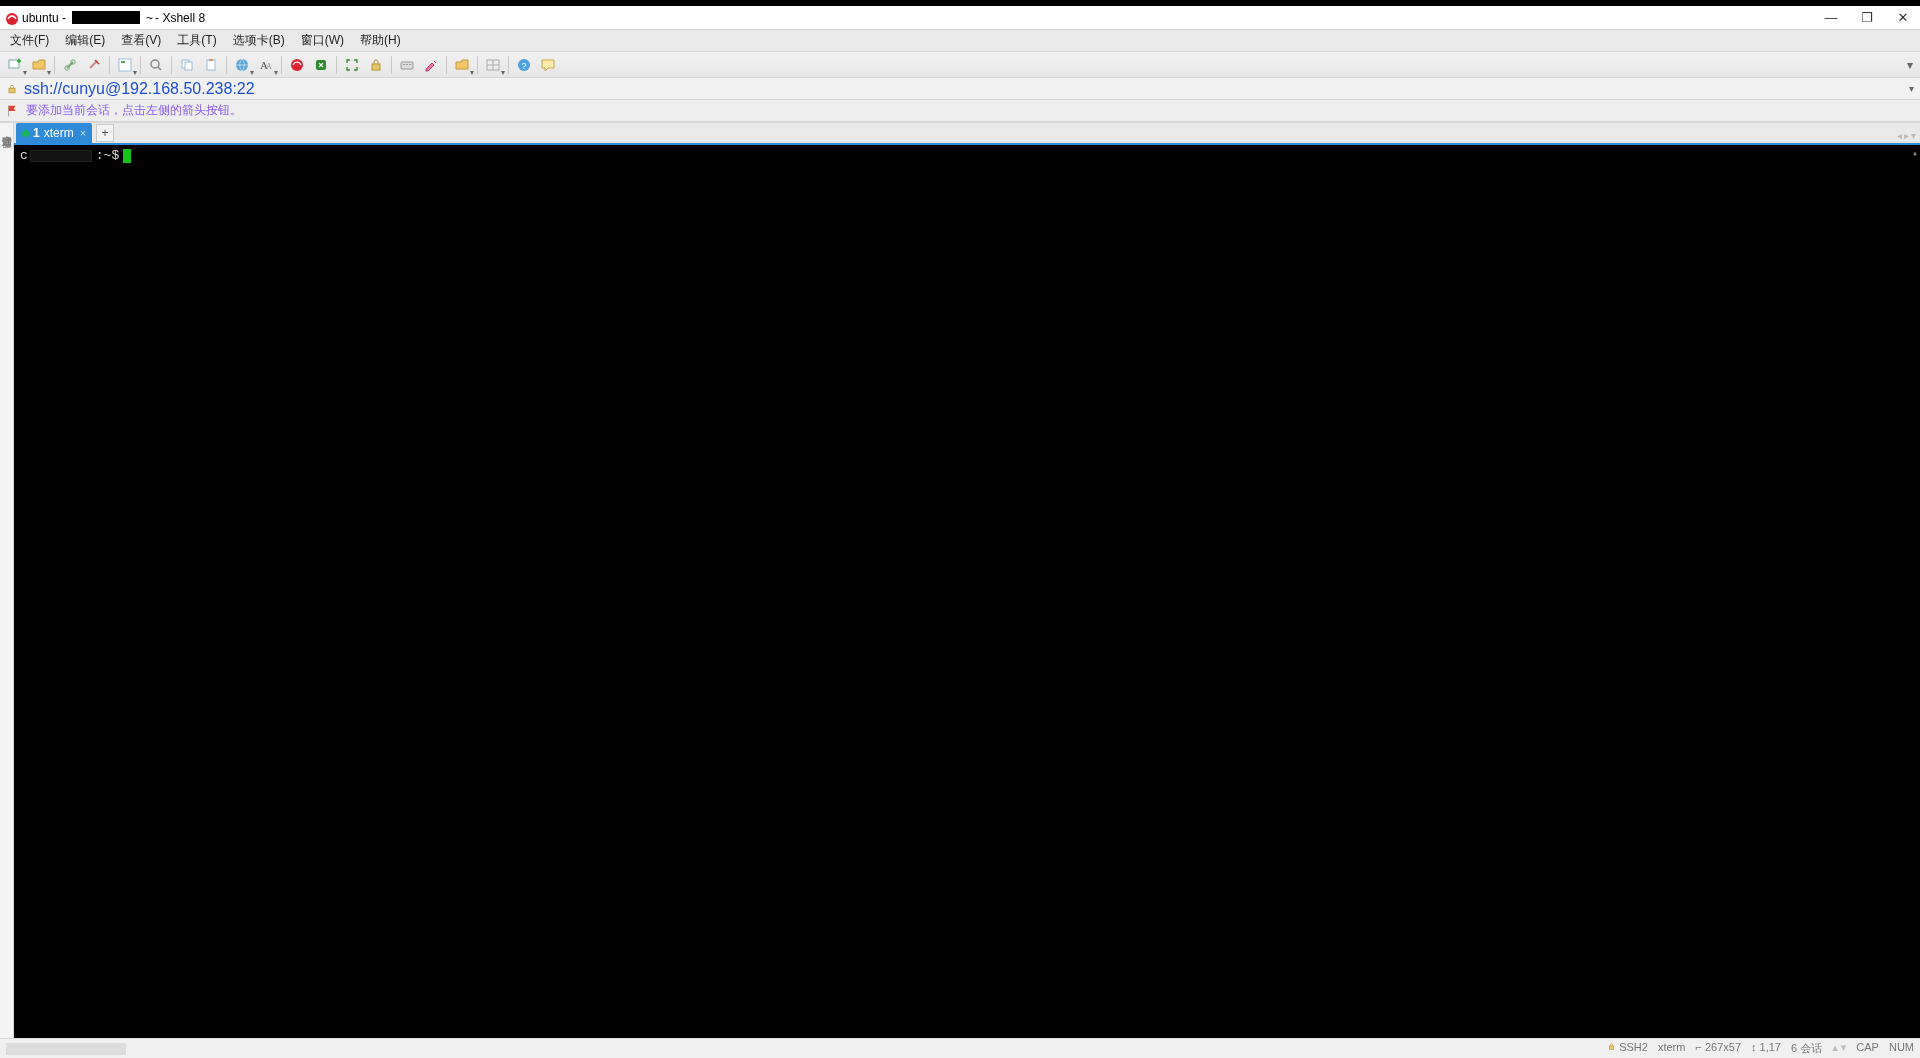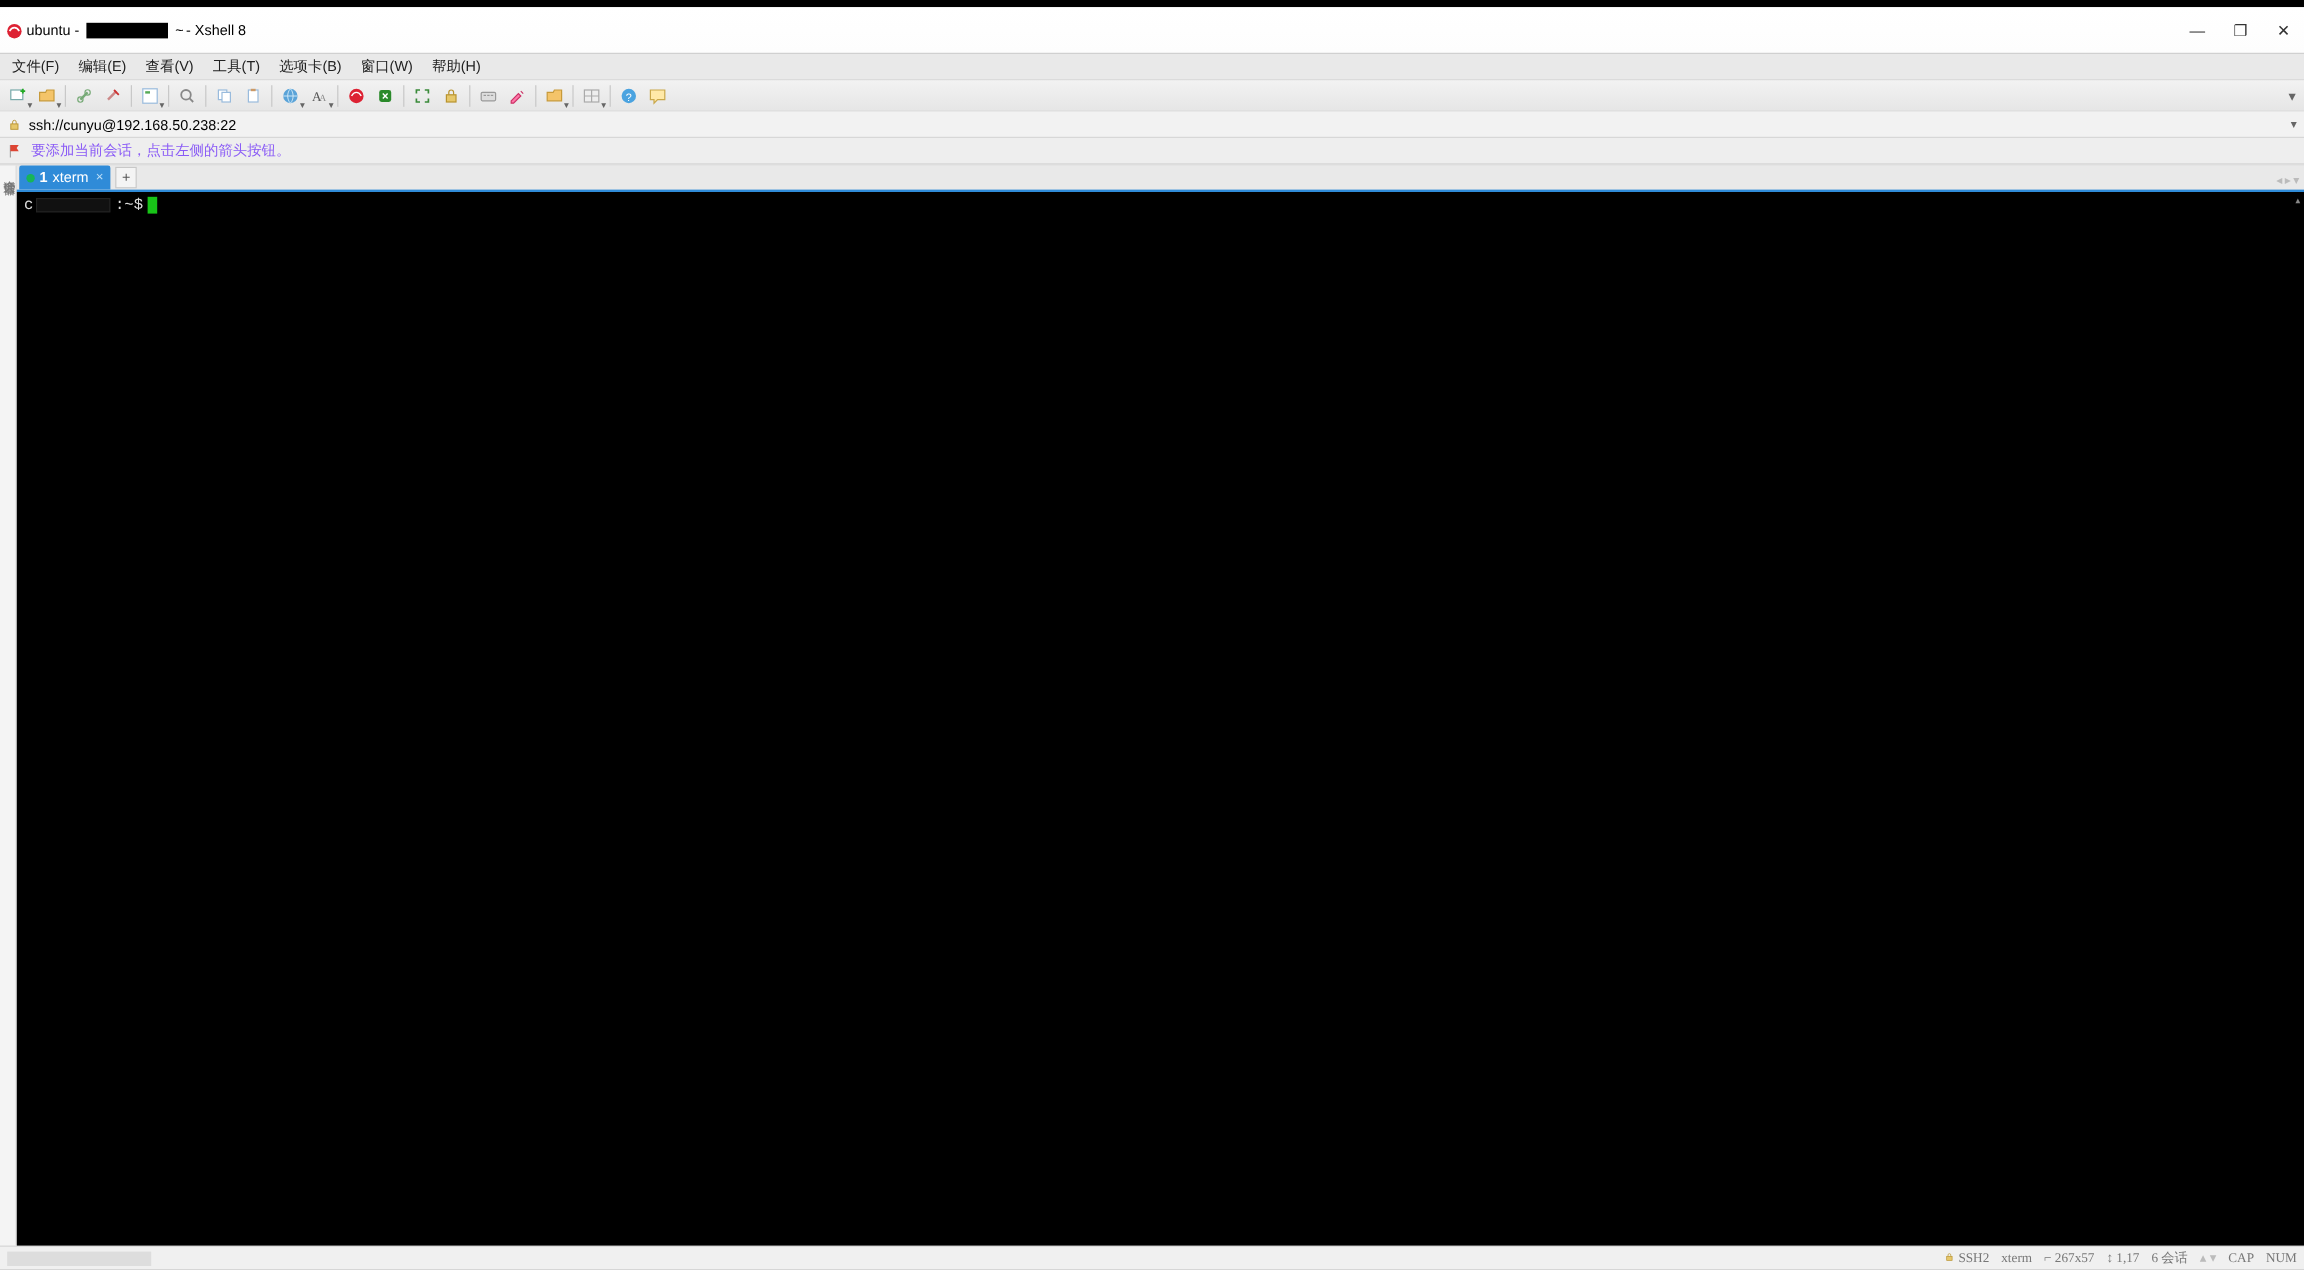--- a/index.html
+++ b/index.html
@@ -4,21 +4,21 @@
 <style>
   * { box-sizing: border-box; margin: 0; padding: 0; }
   html, body { width: 100%; height: 100%; font-family: "Microsoft YaHei", Tahoma, sans-serif; font-size: 12px; background: #f0f0f0; color: #333; }
   body { display: flex; flex-direction: column; }
 
   
   .top-black { height: 6px; background: #000; }
 
   
   .titlebar {
-    height: 39px; display: flex; align-items: center; padding: 0 4px;
+    height: 24px; display: flex; align-items: center; padding: 0 4px;
     background: linear-gradient(#fff,#fdfdfd); border-bottom: 1px solid #d0d0d0; justify-content: space-between;
   }
   .titlebar .app-icon { width: 14px; height: 14px; margin-right: 4px; }
   .titlebar .title { flex: 0 0 auto; font-size: 12px; color: #000; display: flex; align-items: center; gap: 2px; }
   .titlebar .title .redact { display:inline-block; width:68px; height:13px; background:#000; margin:0 4px;}
   .titlebar .spacer { flex: 1; }
   .titlebar .win-btns { display: flex; gap: 22px; padding-right: 6px; }
   .titlebar .win-btns span { width: 14px; text-align:center; cursor: default; font-size:13px; color:#333;}
 
   
@@ -38,21 +38,21 @@
   .toolbar .tb-sep { width:1px; height:18px; background:#c8c8c8; margin:0 2px;}
   .toolbar .dd::after{content:"▾"; font-size:8px; position:absolute; right:-1px; bottom:-1px; color:#666;}
   .toolbar .tb-end { margin-left:auto; width:12px; text-align:center; color:#666;}
 
   
   .addrbar {
     height: 22px; display:flex; align-items:center; padding: 0 6px;
     background:#f2f2f2; border-bottom:1px solid #d7d7d7; gap:6px;
   }
   .addrbar .lock-icon svg { display:block; }
-  .addrbar .addr-text { color:#000000; font-size:12px;}
+  .addrbar .addr-text { color:#1d4ed8; font-size:16px;}
   .addrbar .addr-end { margin-left:auto; color:#666; font-size:10px;}
 
   
   .hintbar {
     height: 22px; display:flex; align-items:center; padding:0 6px;
     background:#eee; border-bottom:1px solid #d7d7d7; gap:6px;
   }
   .hintbar .flag-icon svg{display:block;}
   .hintbar .hint-text{ color:#8b5cf6; font-size:12px;}
 
@@ -102,21 +102,21 @@
   .terminal .cursor{display:inline-block;width:8px;height:14px;background:#18c418;margin-left:4px;}
   .terminal .scroll-up{position:absolute;top:2px;right:2px;color:#888;font-size:10px;}
 
   
   .statusbar{
     height:20px;background:#f0f0f0;border-top:1px solid #d7d7d7;display:flex;
     align-items:center;padding:0 6px;gap:14px;font-size:11px;color:#777;
   }
   .statusbar .left{display:flex;align-items:center;gap:6px;}
   .statusbar .left .redact3{width:120px;height:12px;background:#ddd;}
-  .statusbar .right{margin-left:auto;display:flex;align-items:center;gap:10px;font-family:Liberation Serif, serif;}
+  .statusbar .right{margin-left:auto;display:flex;align-items:flex-start;gap:10px;}
   .statusbar .ssh-lock{width:9px;height:9px;display:inline-block;}
   .statusbar .arrows span{color:#bbb;font-size:11px;}
 
   
   .ic{width:16px;height:16px;display:block;}
 </style>
 </head>
 <body>
 
 <div class="top-black"></div>

